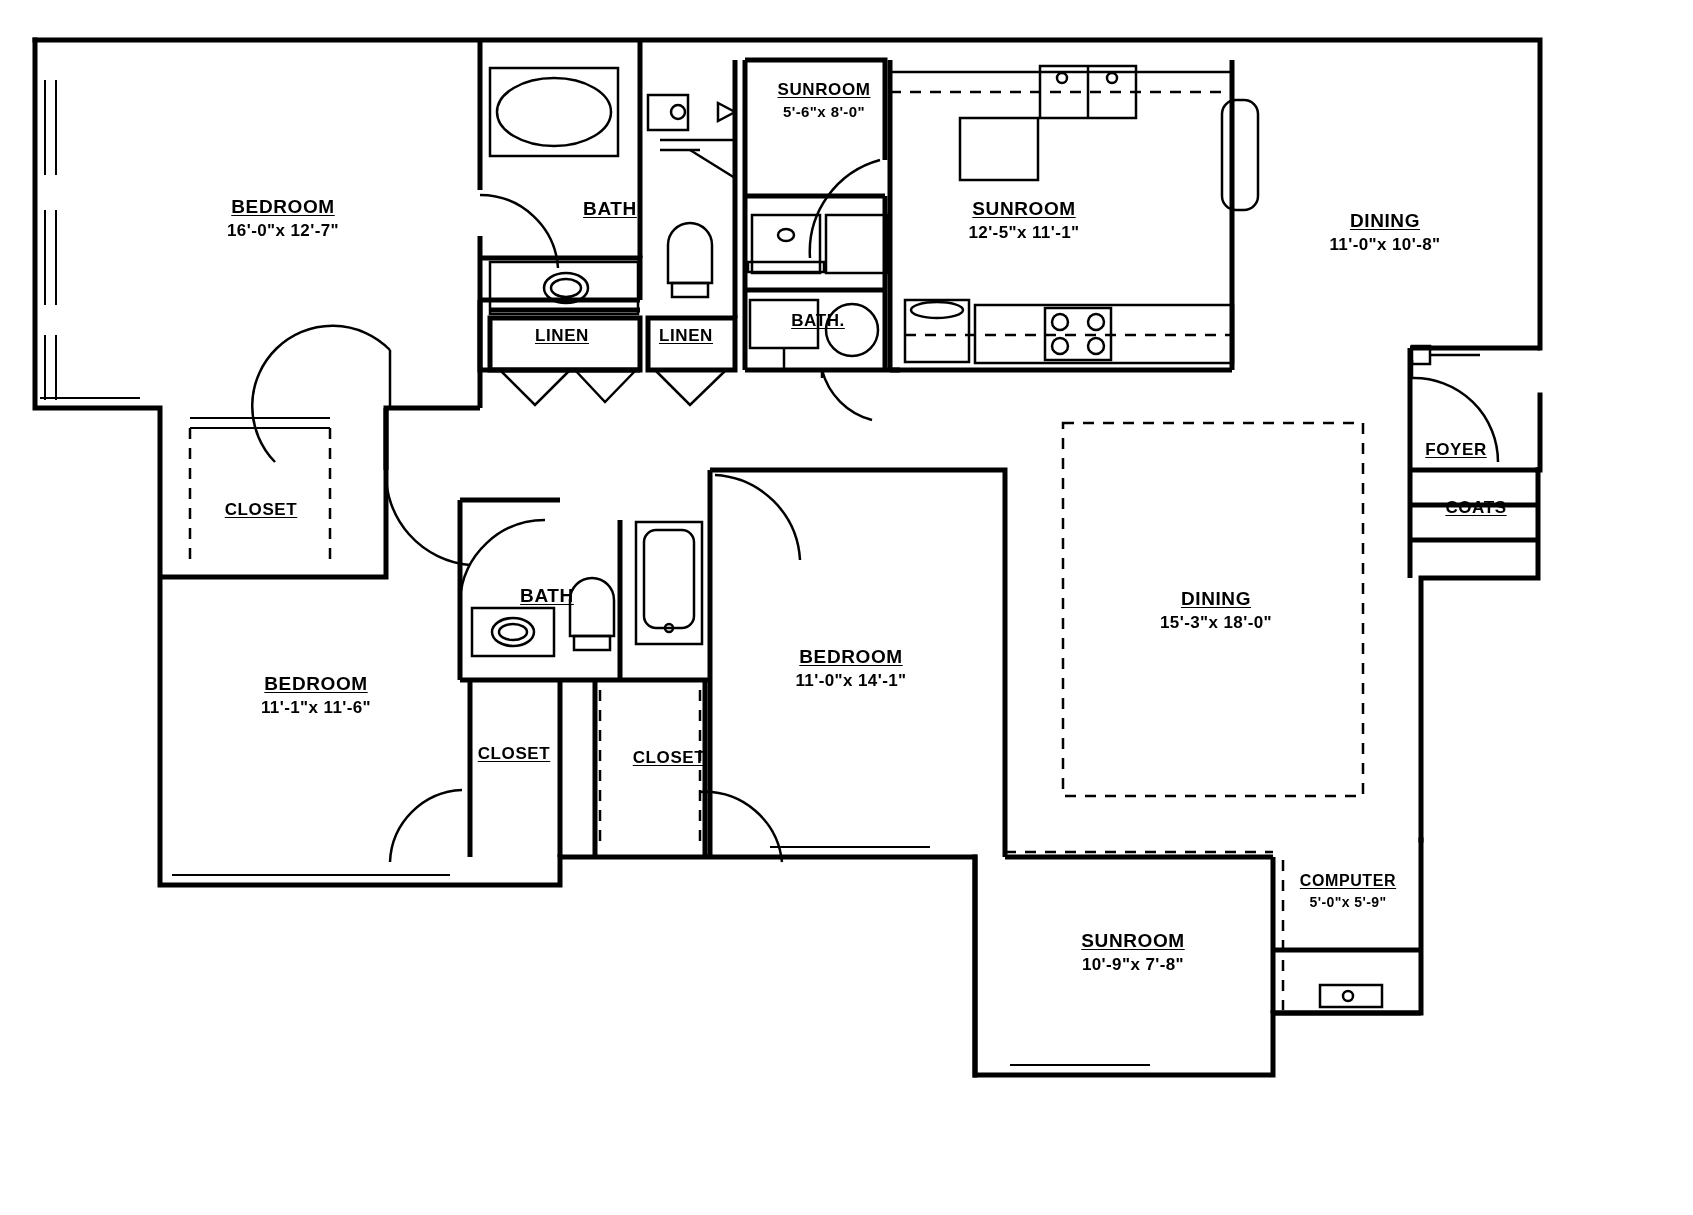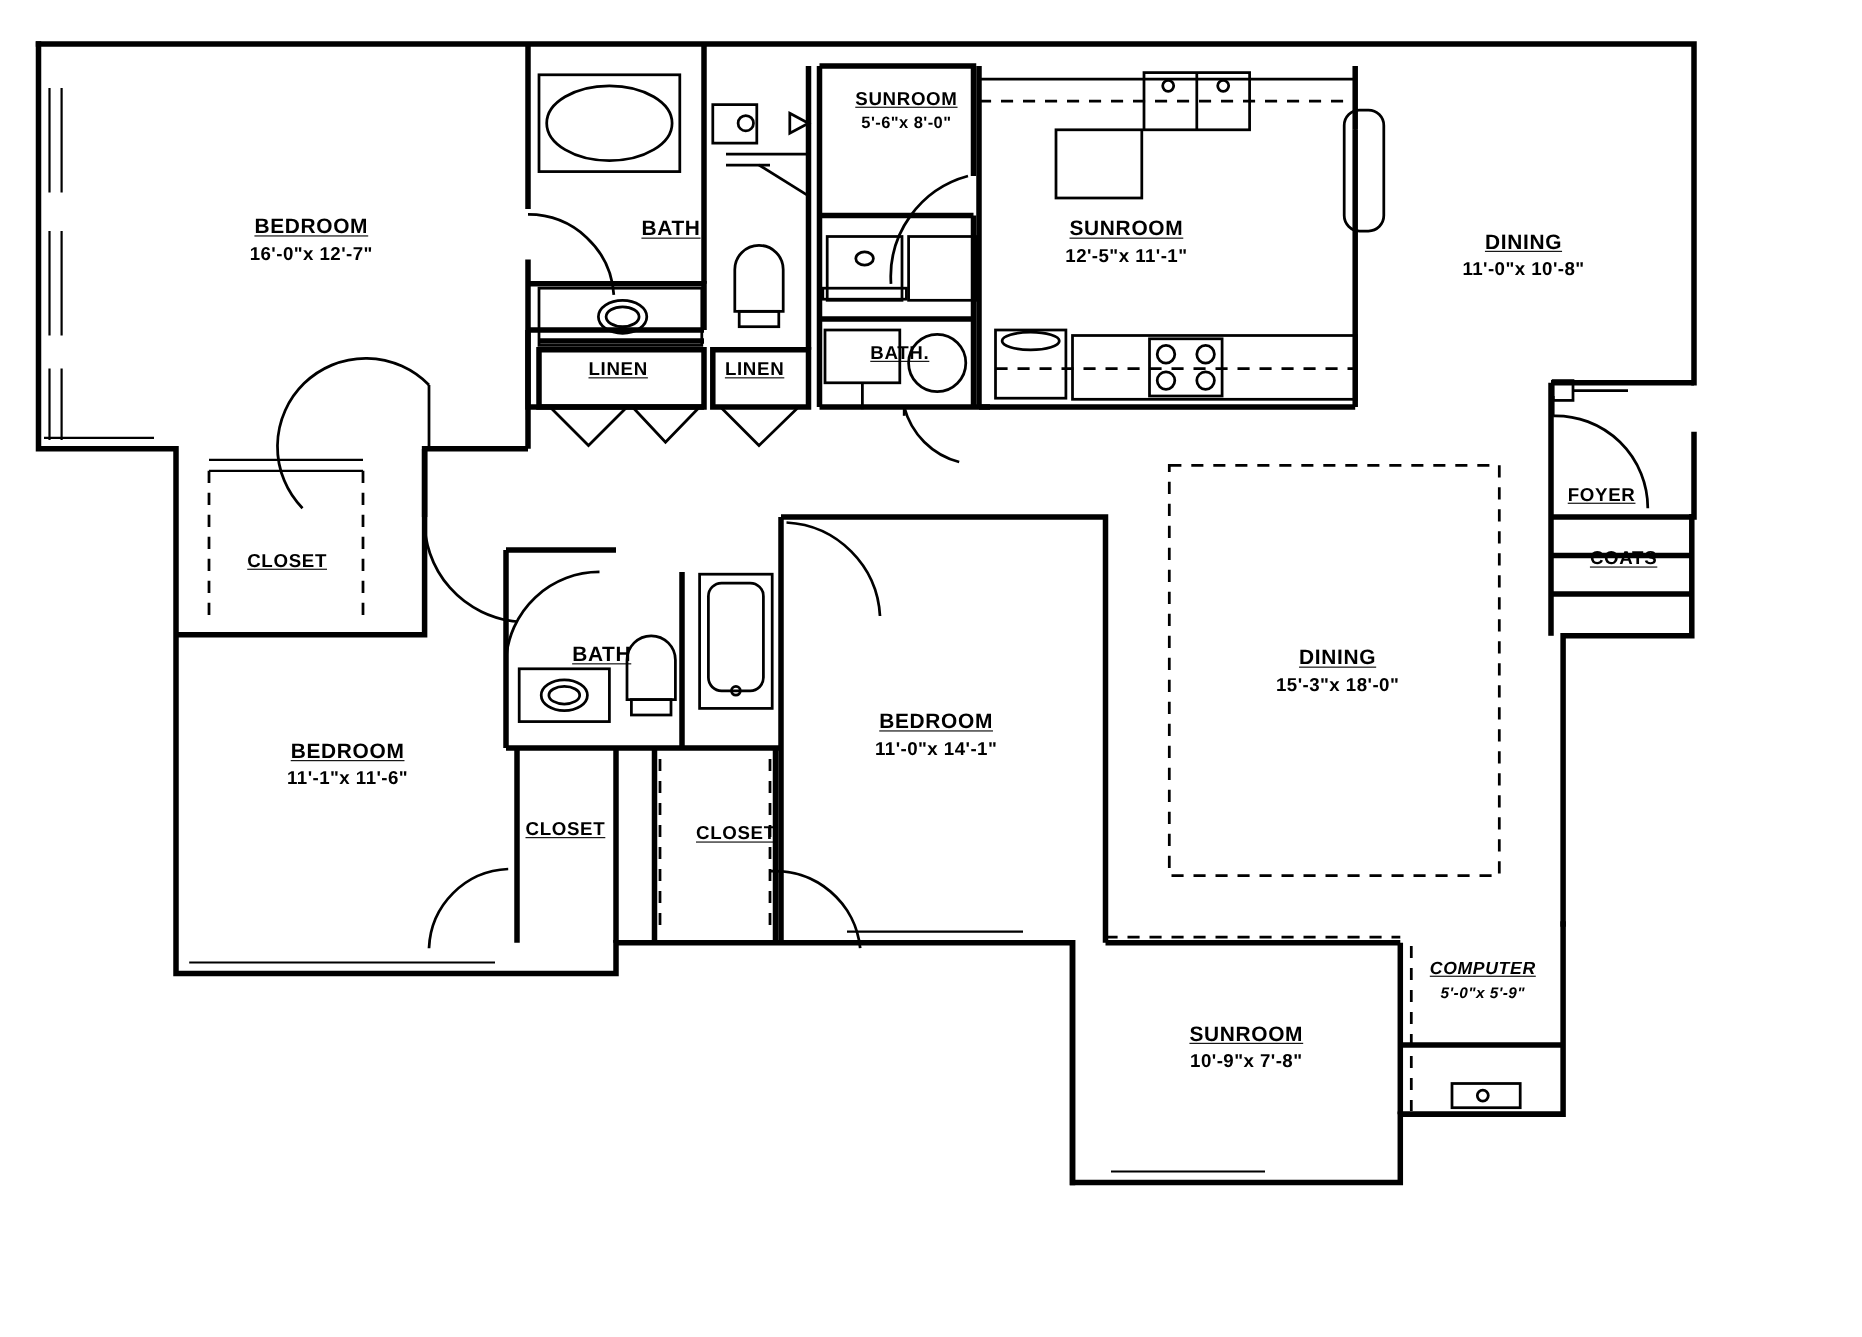--- a/index.html
+++ b/index.html
@@ -282,21 +282,21 @@
   </div>
 
   <div class="room-label ctr small" style="left:514px;top:744px;">
     <div class="rname">CLOSET</div>
   </div>
 
   <div class="room-label ctr small" style="left:669px;top:748px;">
     <div class="rname">CLOSET</div>
   </div>
 
-  <div class="room-label ctr tiny" style="left:1348px;top:872px;font-style:italic;">
+  <div class="room-label ctr tiny" style="left:1348px;top:872px;">
     <div class="rname">COMPUTER</div>
     <div class="rdim">5'-0"x  5'-9"</div>
   </div>
 
   <div class="room-label ctr" style="left:1133px;top:930px;">
     <div class="rname">SUNROOM</div>
     <div class="rdim">10'-9"x  7'-8"</div>
   </div>
 
 </div>

